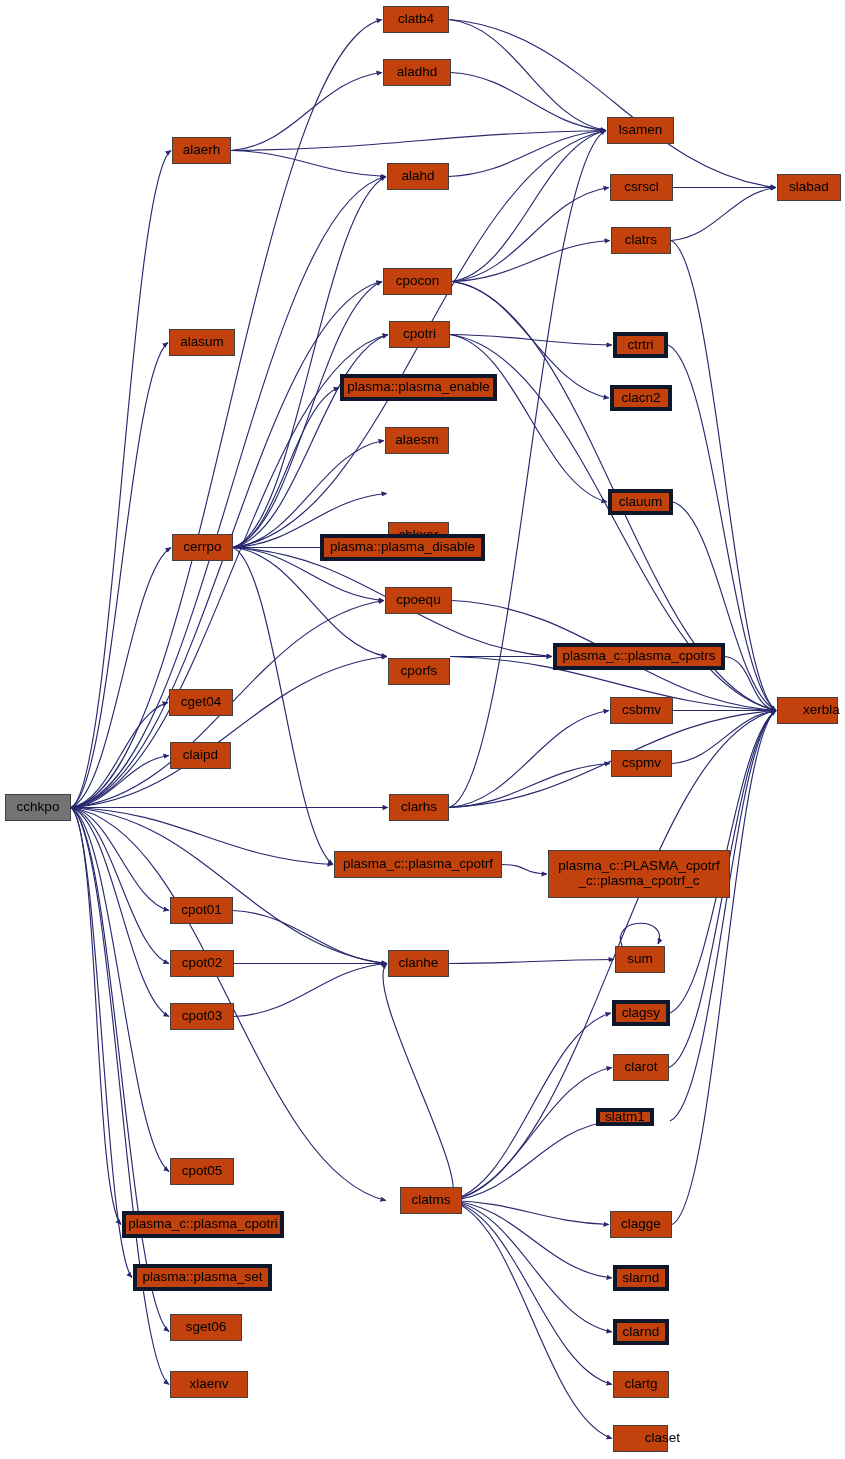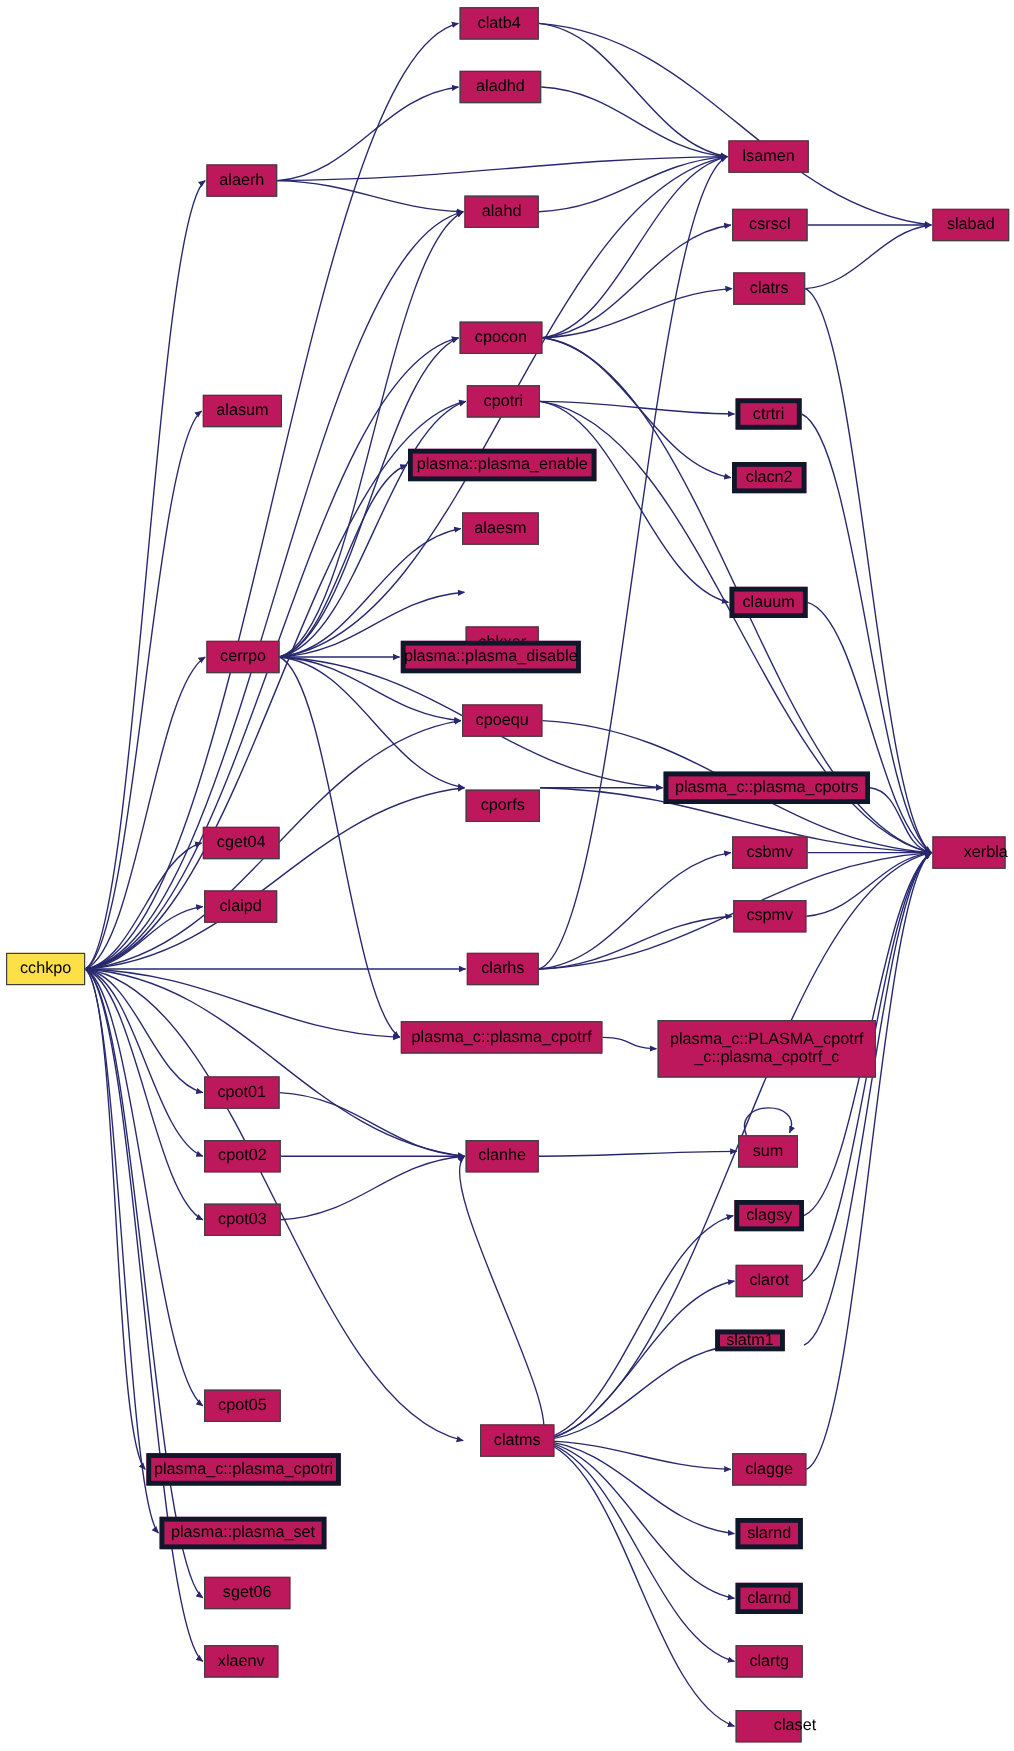--- a/index.html
+++ b/index.html
@@ -13,26 +13,26 @@
   svg.edges{position:absolute;left:0;top:0;width:845px;height:1459px;}
   .node{
     position:absolute;
     box-sizing:border-box;
     display:flex;align-items:center;justify-content:center;
     text-align:center;
     font-family:"Liberation Sans", sans-serif;
     font-size:13.5px;
     color:#000000;
     line-height:1.08;
-    background:#be185d;
+    background:#c2410c;
     border:1px solid #404040;
     white-space:pre;
   }
   .node.red{border:4px solid #0f172a;}
-  .node.current{background:#fde047;border:1px solid #404040;}
+  .node.current{background:#737373;border:1px solid #404040;}
   .node .lbl{display:block;}
 </style>
 </head>
 <body>
 
 <div id="graph-root">
   <svg class="edges" viewBox="0 0 845 1459" xmlns="http://www.w3.org/2000/svg">
     <defs>
       <marker id="arrow" viewBox="0 0 10 10" refX="9.2" refY="5" markerWidth="5.2" markerHeight="5.2" orient="auto-start-reverse">
         <path d="M 0 0.6 L 10 5 L 0 9.4 z" fill="#27286e"></path>
@@ -139,21 +139,21 @@
       <div class="node" style="left: 383px; top: 268px; width: 69px; height: 27px;"><span class="lbl">cpocon</span></div>
       <div class="node" style="left: 389px; top: 321px; width: 61px; height: 27px;"><span class="lbl">cpotri</span></div>
       <div class="node" style="left: 169px; top: 329px; width: 66px; height: 27px;"><span class="lbl">alasum</span></div>
       <div class="node red" style="left: 613px; top: 332px; width: 55px; height: 26px;"><span class="lbl">ctrtri</span></div>
       <div class="node red" style="left: 340px; top: 374px; width: 157px; height: 27px;"><span class="lbl">plasma::plasma_enable</span></div>
       <div class="node red" style="left: 610px; top: 385px; width: 62px; height: 26px;"><span class="lbl">clacn2</span></div>
       <div class="node" style="left: 385px; top: 427px; width: 64px; height: 27px;"><span class="lbl">alaesm</span></div>
       <div class="node" style="left: 388px; top: 480px; width: 61px; height: 27px; margin-top: 42px;"><span class="lbl">chkxer</span></div>
       <div class="node red" style="left: 608px; top: 489px; width: 65px; height: 26px;"><span class="lbl">clauum</span></div>
       <div class="node" style="left: 172px; top: 534px; width: 61px; height: 27px;"><span class="lbl">cerrpo</span></div>
-      <div class="node red" style="left: 334px; top: 534px; width: 150px; height: 27px;"><span class="lbl">plasma::plasma_disable</span></div>
+      <div class="node red" style="left: 320px; top: 534px; width: 165px; height: 27px;"><span class="lbl">plasma::plasma_disable</span></div>
       <div class="node" style="left: 385px; top: 587px; width: 67px; height: 27px;"><span class="lbl">cpoequ</span></div>
       <div class="node" style="left: 388px; top: 643px; width: 62px; height: 27px; margin-top: 15px;"><span class="lbl">cporfs</span></div>
       <div class="node red" style="left: 553px; top: 643px; width: 172px; height: 27px;"><span class="lbl">plasma_c::plasma_cpotrs</span></div>
       <div class="node" style="left: 169px; top: 689px; width: 64px; height: 27px;"><span class="lbl">cget04</span></div>
       <div class="node" style="left: 610px; top: 697px; width: 63px; height: 27px;"><span class="lbl">csbmv</span></div>
       <div class="node" style="left: 777px; top: 697px; width: 61px; height: 27px; padding-left: 28px;"><span class="lbl">xerbla</span></div>
       <div class="node" style="left: 170px; top: 742px; width: 61px; height: 27px;"><span class="lbl">claipd</span></div>
       <div class="node" style="left: 611px; top: 750px; width: 61px; height: 27px;"><span class="lbl">cspmv</span></div>
       <div class="node" style="left: 389px; top: 794px; width: 60px; height: 27px;"><span class="lbl">clarhs</span></div>
       <div class="node" style="left: 334px; top: 851px; width: 168px; height: 27px;"><span class="lbl">plasma_c::plasma_cpotrf</span></div>
@@ -169,16 +169,16 @@
       <div class="node red" style="left: 596px; top: 1108px; width: 58px; height: 18px;"><span class="lbl">slatm1</span></div>
       <div class="node" style="left: 170px; top: 1158px; width: 64px; height: 27px;"><span class="lbl">cpot05</span></div>
       <div class="node" style="left: 610px; top: 1211px; width: 62px; height: 27px;"><span class="lbl">clagge</span></div>
       <div class="node" style="left: 400px; top: 1187px; width: 62px; height: 27px;"><span class="lbl">clatms</span></div>
       <div class="node red" style="left: 122px; top: 1211px; width: 162px; height: 27px;"><span class="lbl">plasma_c::plasma_cpotri</span></div>
       <div class="node red" style="left: 613px; top: 1265px; width: 56px; height: 26px;"><span class="lbl">slarnd</span></div>
       <div class="node red" style="left: 133px; top: 1264px; width: 139px; height: 27px;"><span class="lbl">plasma::plasma_set</span></div>
       <div class="node red" style="left: 613px; top: 1319px; width: 56px; height: 26px;"><span class="lbl">clarnd</span></div>
       <div class="node" style="left: 170px; top: 1314px; width: 72px; height: 27px; justify-content: center;"><span class="lbl">sget06</span></div>
       <div class="node" style="left: 613px; top: 1371px; width: 56px; height: 27px;"><span class="lbl">clartg</span></div>
-      <div class="node" style="left: 170px; top: 1371px; width: 62px; height: 27px;"><span class="lbl">xlaenv</span></div>
+      <div class="node" style="left: 170px; top: 1371px; width: 78px; height: 27px;"><span class="lbl">xlaenv</span></div>
       <div class="node" style="left: 613px; top: 1425px; width: 55px; height: 27px; padding-left: 44px;"><span class="lbl">claset</span></div>
     </div>
 </div>
 
 </body></html>

